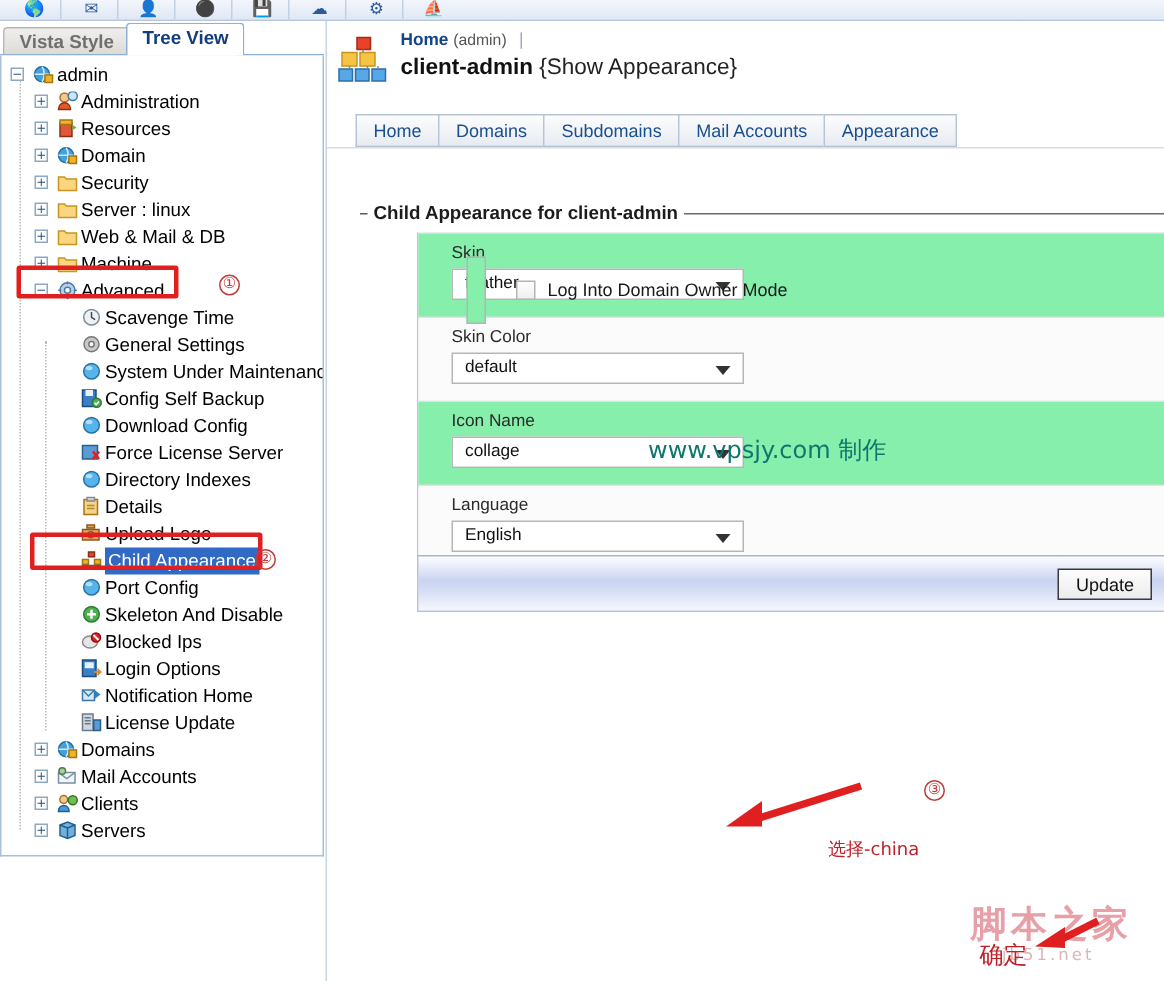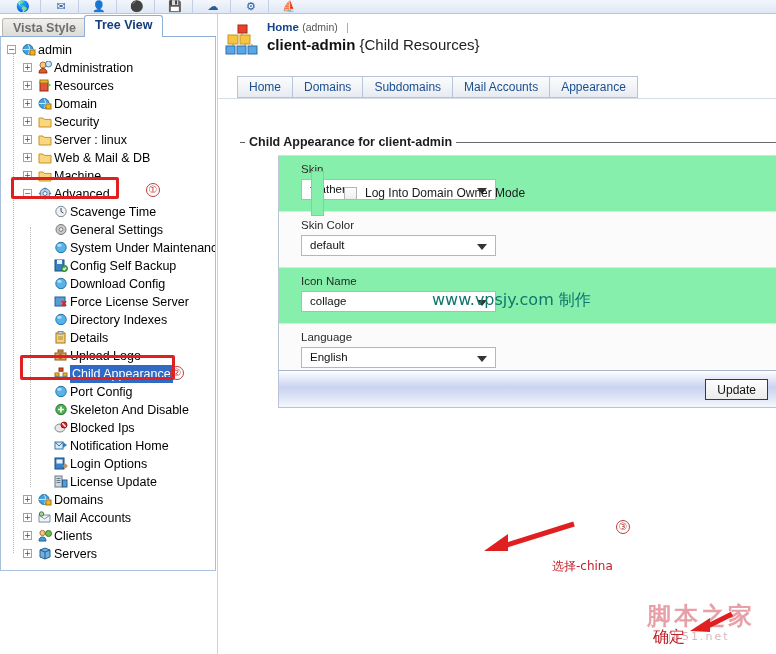--- a/index.html
+++ b/index.html
@@ -439,33 +439,33 @@
           <div class="trow">
             <div class="ico" style="left: 50px;"><svg viewBox="0 0 14 13" width="14" height="13">
                 <ellipse cx="6" cy="7" rx="5" ry="4" fill="#e6e6e6" stroke="#888"></ellipse>
                 <circle cx="10" cy="4" r="3" fill="#e02020" stroke="#8d1212"></circle>
                 <path d="M8.3 2.3l3.4 3.4" stroke="#fff" stroke-width="1.3"></path>
               </svg></div>
             <div class="lbl" style="left: 67px;">Blocked Ips</div>
           </div>
           <div class="trow">
             <div class="ico" style="left: 50px;"><svg viewBox="0 0 14 13" width="14" height="13">
+                <rect x="1" y="1" width="9" height="11" fill="#3b7fc4" stroke="#1b4d80"></rect>
+                <rect x="2.5" y="2.5" width="6" height="4" fill="#e8f1fa"></rect>
+                <path d="M9 9h4M11 7l2 2-2 2" stroke="#e08c2b" stroke-width="1.3" fill="none"></path>
+              </svg></div>
+            <div class="lbl" style="left: 67px;">Login Options</div>
+          </div>
+          <div class="trow">
+            <div class="ico" style="left: 50px;"><svg viewBox="0 0 14 13" width="14" height="13">
                 <rect x="1" y="3" width="8" height="7" fill="#d8e8f6" stroke="#3b7aa8"></rect>
                 <path d="M1 3l4 4 4-4" stroke="#3b7aa8" fill="none"></path>
                 <path d="M9 9l4-3-4-3z" fill="#2f7fc4"></path>
               </svg></div>
             <div class="lbl" style="left: 67px;">Notification Home</div>
-          </div>
-          <div class="trow">
-            <div class="ico" style="left: 50px;"><svg viewBox="0 0 14 13" width="14" height="13">
-                <rect x="1" y="1" width="9" height="11" fill="#3b7fc4" stroke="#1b4d80"></rect>
-                <rect x="2.5" y="2.5" width="6" height="4" fill="#e8f1fa"></rect>
-                <path d="M9 9h4M11 7l2 2-2 2" stroke="#e08c2b" stroke-width="1.3" fill="none"></path>
-              </svg></div>
-            <div class="lbl" style="left: 67px;">Login Options</div>
           </div>
           <div class="trow">
             <div class="ico" style="left: 50px;"><svg viewBox="0 0 14 13" width="14" height="13">
                 <rect x="1" y="1" width="7" height="11" fill="#cfd8e0" stroke="#6a7a88"></rect>
                 <path d="M2.5 3.5h4M2.5 5.5h4M2.5 7.5h4" stroke="#6a7a88"></path>
                 <rect x="8.5" y="5" width="4.5" height="7" fill="#5a9bd4" stroke="#25618f"></rect>
               </svg></div>
             <div class="lbl" style="left: 67px;">License Update</div>
           </div>
           <div class="trow">
@@ -525,21 +525,21 @@
         <rect x="23" y="22" width="9" height="8" fill="#58a8e8" stroke="#2a6ea8"></rect>
         <path d="M17 9 v2 M8 20 v2 M20 20 v2 M27 20 v2" stroke="#888" fill="none"></path>
       </svg>
       <div class="crumb">
         <b>Home</b>
         <span class="paren">(admin)</span>
         <span class="bar">|</span>
       </div>
       <div class="page-title">
         <span class="strong">client-admin</span>
-        <span class="braces">{Child Resources}</span>
+        <span class="braces">{Show Appearance}</span>
       </div>
     </div>
 
     <div class="subtabs" id="subtabs">
         <div class="stab"><span>Home</span></div>
         <div class="stab"><span>Domains</span></div>
         <div class="stab"><span>Subdomains</span></div>
         <div class="stab"><span>Mail Accounts</span></div>
         <div class="stab last"><span>Appearance</span></div>
       </div>

